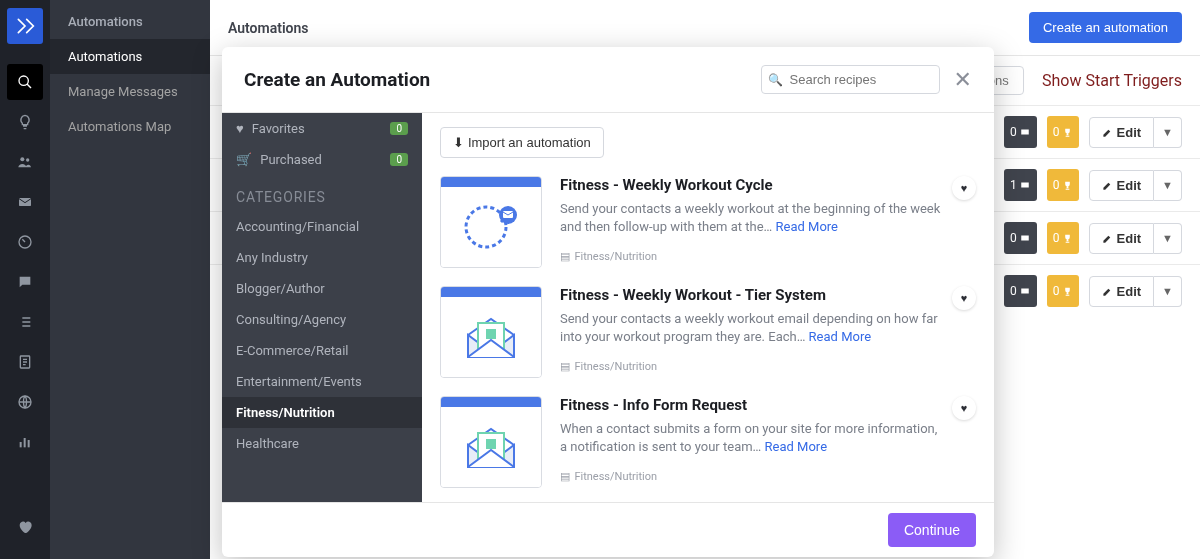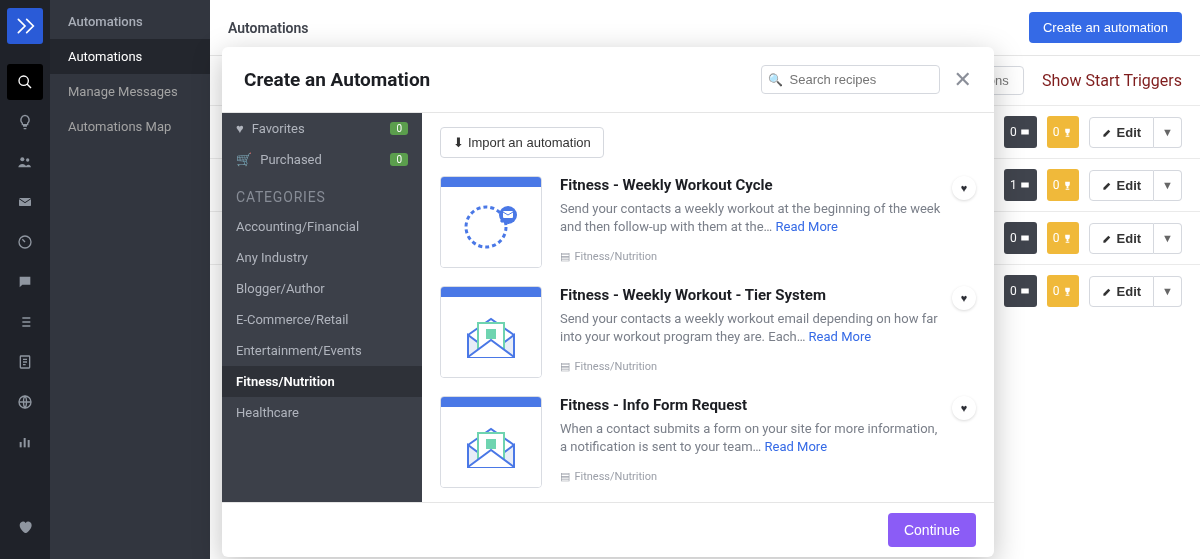--- a/index.html
+++ b/index.html
@@ -246,20 +246,21 @@
       <div class="rnav-item">
         <span>🛒</span>
         <span class="rnav-label">Purchased</span>
         <span class="badge">0</span>
       </div>
       <div class="rnav-header">CATEGORIES</div>
       <div id="cats">
           <div class="rnav-cat">Accounting/Financial</div>
           <div class="rnav-cat">Any Industry</div>
           <div class="rnav-cat">Blogger/Author</div>
+          <div class="rnav-cat">Consulting/Agency</div>
           <div class="rnav-cat">E-Commerce/Retail</div>
           <div class="rnav-cat">Entertainment/Events</div>
           <div class="rnav-cat active">Fitness/Nutrition</div>
           <div class="rnav-cat">Healthcare</div>
         </div>
     </div>
     <div class="recipe-list">
       <button class="import-btn">
           <span>⬇</span>
           <span>Import an automation</span>

